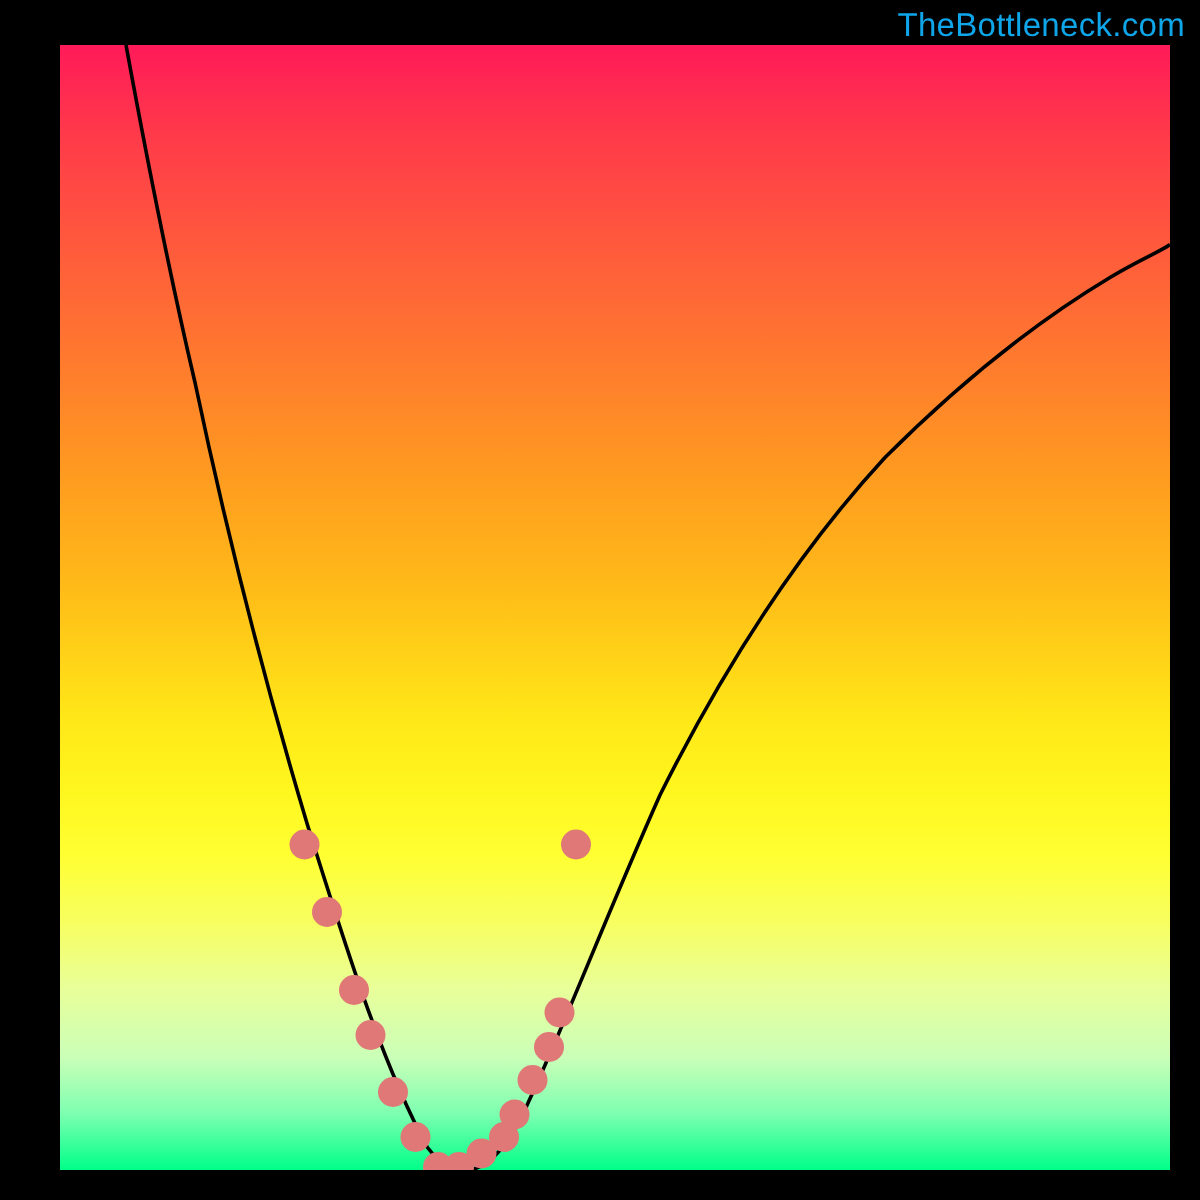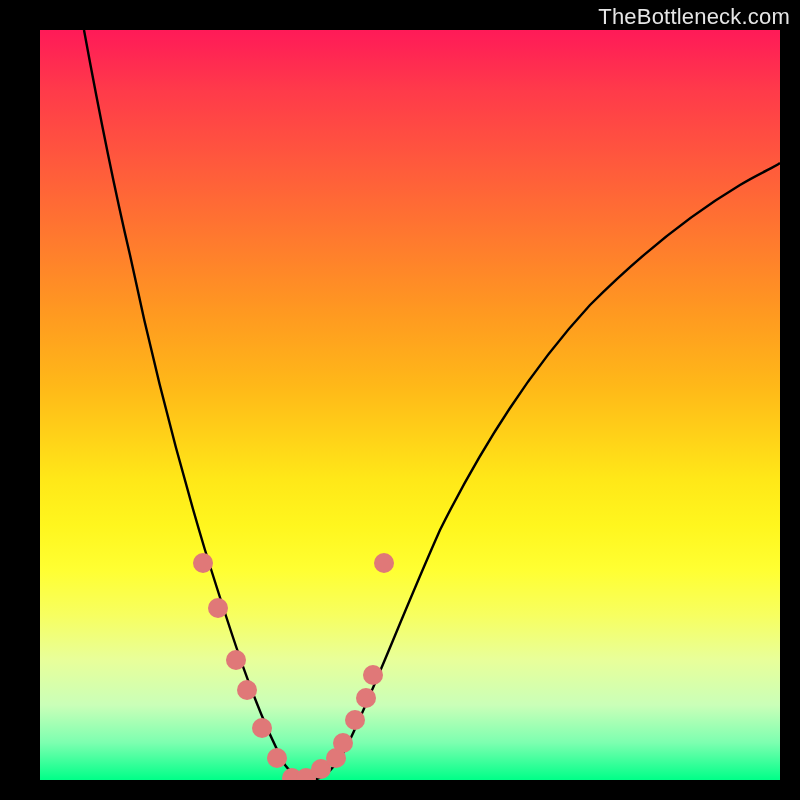--- a/index.html
+++ b/index.html
@@ -14,21 +14,21 @@
   .frame {
     position: relative;
     width: 800px;
     height: 800px;
     background: #000;
   }
   .watermark {
     position: absolute;
     top: 4px;
     right: 10px;
-    color: #e5e5e5;
+    color: #0ea5e9;
     font-size: 22px;
     font-weight: 500;
     letter-spacing: 0.2px;
     z-index: 20;
   }
   .plot-area {
     position: absolute;
     left: 40px;
     top: 30px;
     width: 740px;

